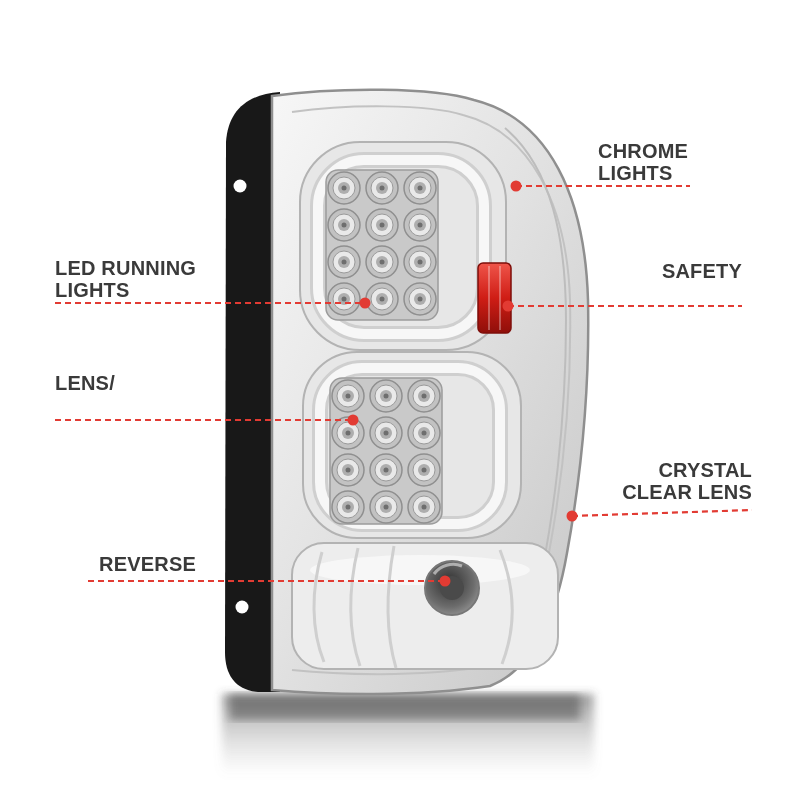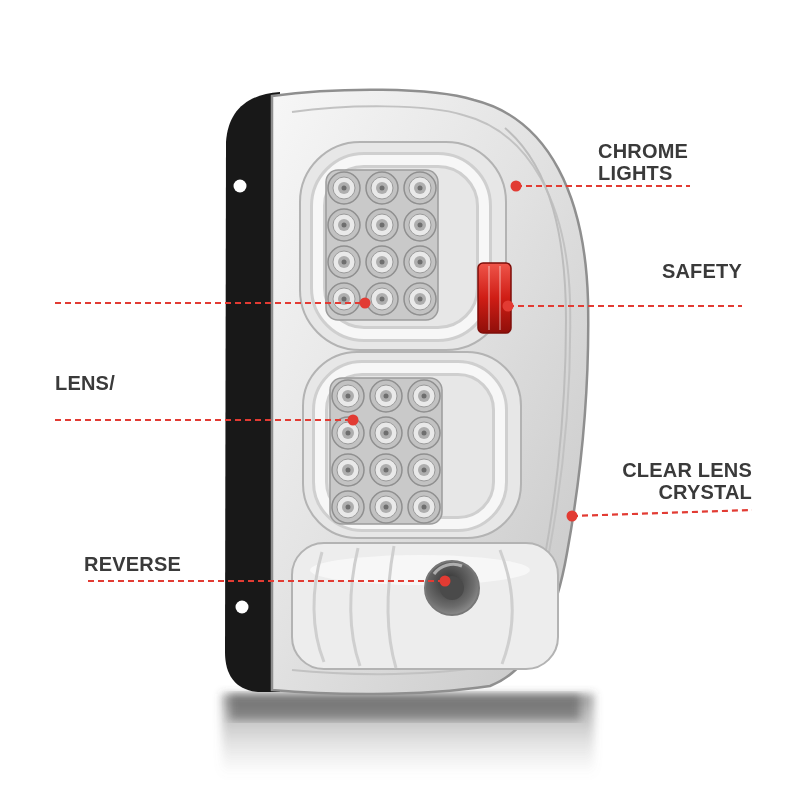--- a/index.html
+++ b/index.html
@@ -171,31 +171,35 @@
       <line class="leader-line" x1="88" y1="581" x2="445" y2="581"></line>
       <circle class="leader-dot" cx="445" cy="581" r="5.5"></circle>
     </g>
   </svg>
 
   <div class="callout" style="left:598px;top:140px;">
     <span>CHROME</span>
     <span>LIGHTS</span>
   </div>
 
+  <div class="callout" style="left:55px;top:257px;">
+    <span>LED RUNNING</span>
+    <span>LIGHTS</span>
+  </div>
 
   <div class="callout align-right" style="right:58px;top:260px;margin-left:13px;">
     <span>SAFETY</span>
   </div>
 
   <div class="callout" style="left:55px;top:372px;">
     <span>LENS/</span>
   </div>
 
   <div class="callout align-right" style="right:48px;top:459px;">
+    <span>CRYSTAL</span>
     <span>CLEAR LENS</span>
-    <span>CRYSTAL</span>
-  </div>
-
-  <div class="callout" style="left:84px;top:553px;">
+  </div>
+
+  <div class="callout" style="left:99px;top:553px;">
     <span>REVERSE</span>
   </div>
 
 </div>
 
 </body></html>

